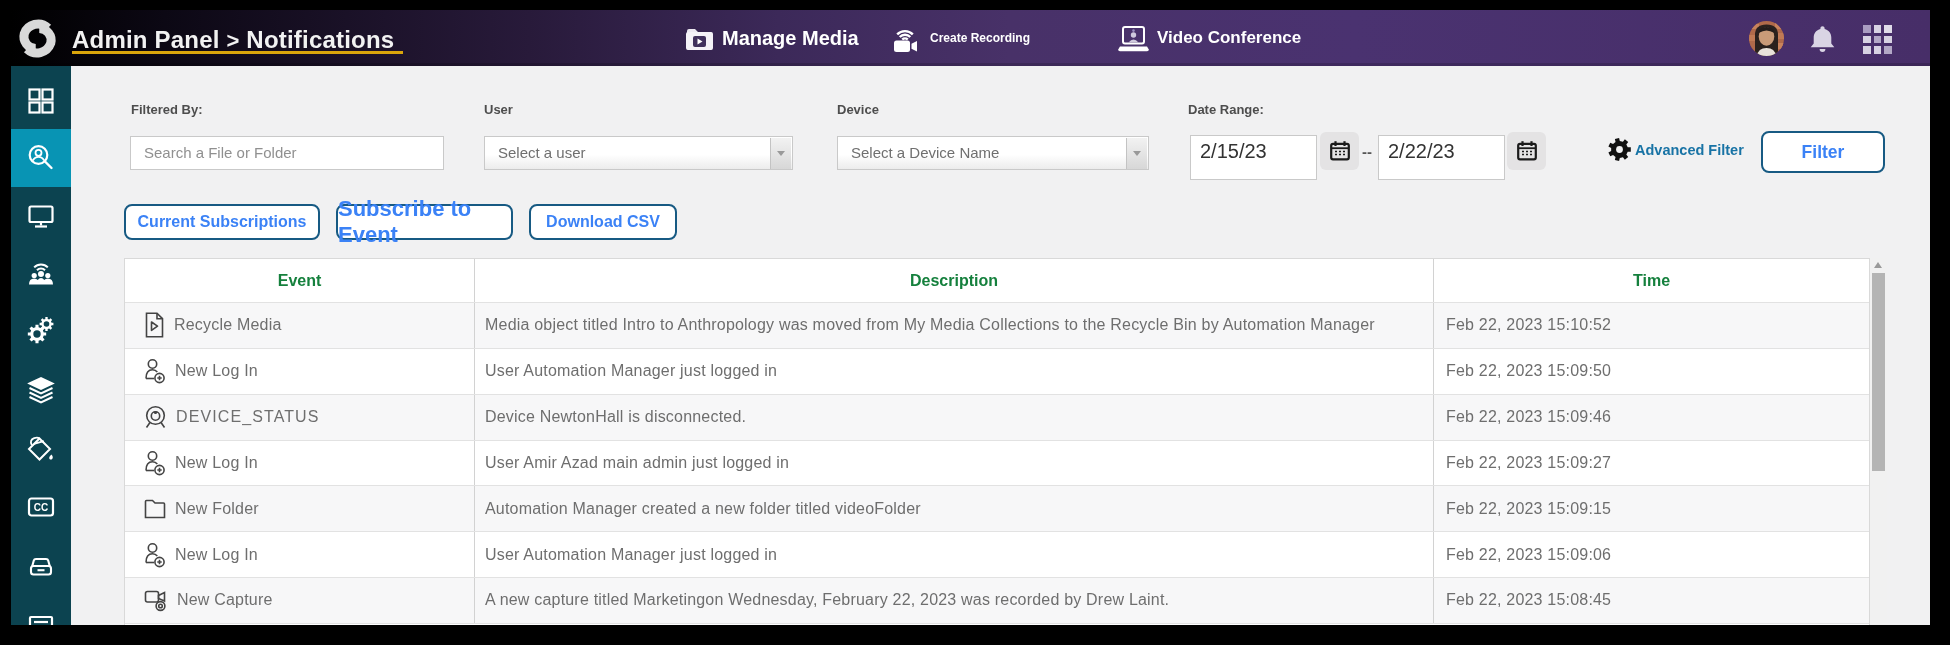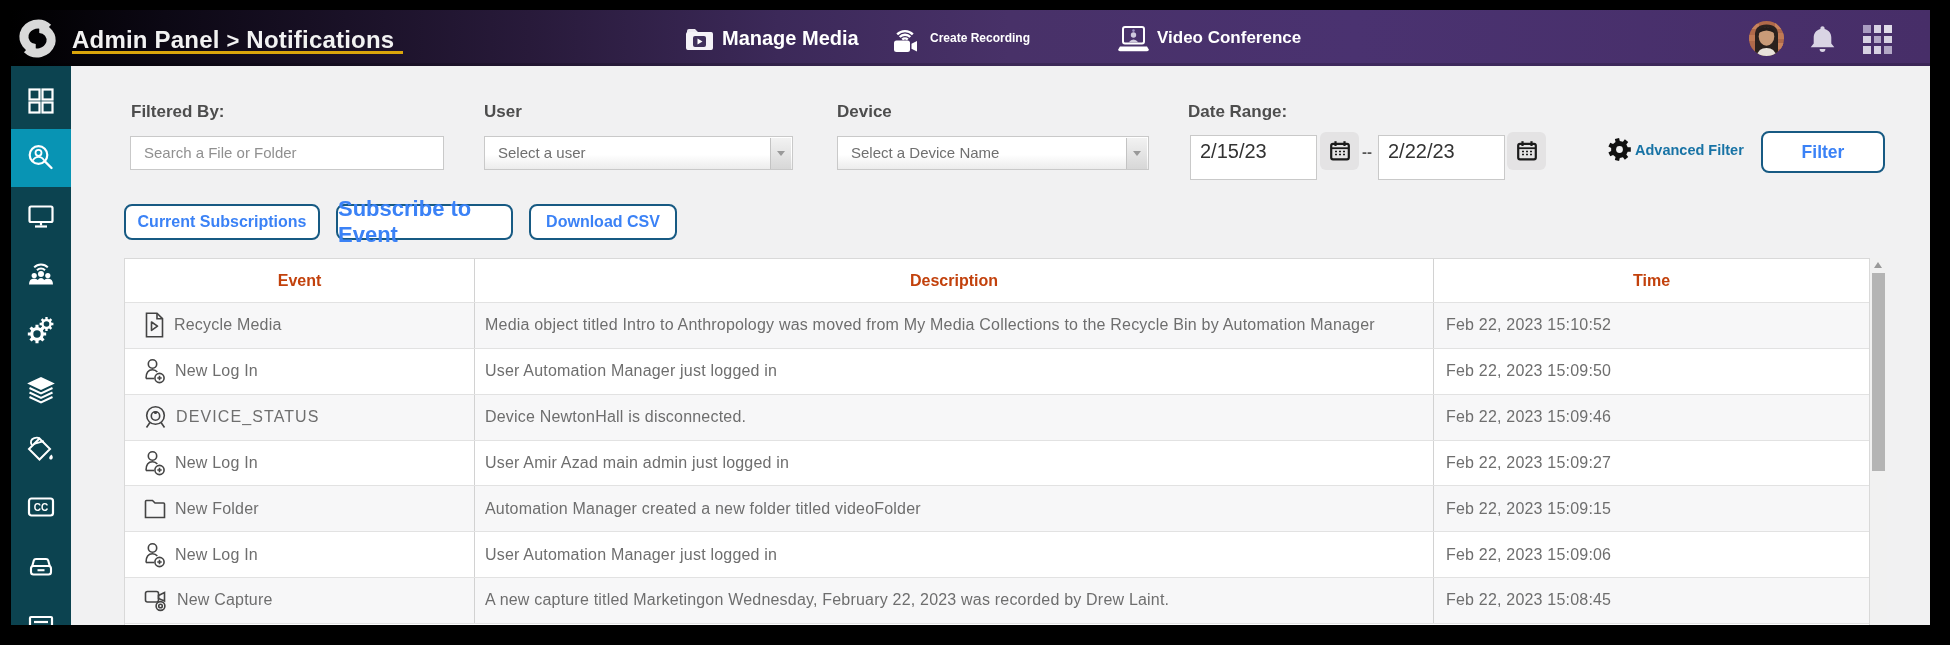--- a/index.html
+++ b/index.html
@@ -12,36 +12,36 @@
   font-size:24px; letter-spacing:0.2px; white-space:nowrap; }
 #title .crumb { font-size:22px; }
 #underline { position:absolute; left:61px; top:41px; width:331px; height:3px; background:#d9a50b; }
 .menuitem { position:absolute; top:0; height:56px; display:flex; align-items:center; color:#fff;
   font-weight:bold; font-size:20px; white-space:nowrap; }
 .menuitem svg { margin-right:8px; }
 #sidebar { position:absolute; left:11px; top:66px; width:60px; height:559px; background:#0c4350; }
 .sideic { position:absolute; left:15px; }
 #sidehl { position:absolute; left:0; top:63px; width:60px; height:58px; background:#0894b4; }
 #content { position:absolute; left:71px; top:66px; width:1859px; height:559px; background:#f1f1f2; }
-.flabel { position:absolute; top:102px; font-size:17px; font-weight:bold; color:#4d4d4d; }
+.flabel { position:absolute; top:102px; font-size:13px; font-weight:bold; color:#4d4d4d; }
 .finput { position:absolute; top:136px; height:34px; background:#fff; border:1px solid #c9c9c9;
   font-size:15px; color:#909090; line-height:32px; padding-left:13px; }
 .seltxt { font-size:15px; color:#6f6f6f; line-height:32px; padding-left:13px; }
 .selarrow { position:absolute; right:1px; top:1px; width:21px; height:31px;
   background:linear-gradient(#f2f2f2,#d7d7d7); border-left:1px solid #c3c3c3; display:flex; align-items:center; justify-content:center; }
 .selarrow span { width:0; height:0; border-left:4px solid transparent; border-right:4px solid transparent;
   border-top:5px solid #999; }
 .dateinput { position:absolute; top:135px; height:45px; width:127px; background:#fff; border:1px solid #c9c9c9;
   font-size:20px; color:#333; line-height:31px; padding-left:9px; }
 .calbtn { position:absolute; top:132px; width:39px; height:38px; background:#e4e3e4; border-radius:6px;
   display:flex; align-items:center; justify-content:center; }
 .bluebtn { position:absolute; background:#fff; border:2px solid #175a83; border-radius:8px;
   color:#3b82f6; font-weight:bold; display:flex; align-items:center; justify-content:center; }
 #table { position:absolute; left:124px; top:258px; width:1746px; background:#fff; border:1px solid #d9d9d9; }
-#thead { display:flex; height:43px; align-items:center; color:#c2410c; font-weight:bold; font-size:16px; }
+#thead { display:flex; height:43px; align-items:center; color:#15803d; font-weight:bold; font-size:16px; }
 .trow { display:flex; height:45.85px; border-top:1px solid #e2e2e2; align-items:center; color:#6e6e6e; font-size:16px; letter-spacing:0.2px; }
 .c1 { width:350px; display:flex; align-items:center; padding-left:19px; border-right:1px solid #d2d2d2; height:100%; }
 .c2 { width:959px; padding-left:10px; border-right:1px solid #d2d2d2; height:100%; display:flex; align-items:center; }
 .c3 { width:435px; padding-left:12px; height:100%; display:flex; align-items:center; }
 .c1 svg { margin-right:9px; flex:none; }
 #thead .c1, #thead .c2, #thead .c3 { justify-content:center; padding-left:0; }
 #sbar { position:absolute; left:1870px; top:258px; width:17px; height:367px; background:#f1f1f1; }
 #sthumb { position:absolute; left:2px; top:15px; width:13px; height:198px; background:#b4b4b4; }
 #sarrow { position:absolute; left:4px; top:4px; width:0; height:0; border-left:4.5px solid transparent;
   border-right:4.5px solid transparent; border-bottom:6px solid #9a9a9a; }

